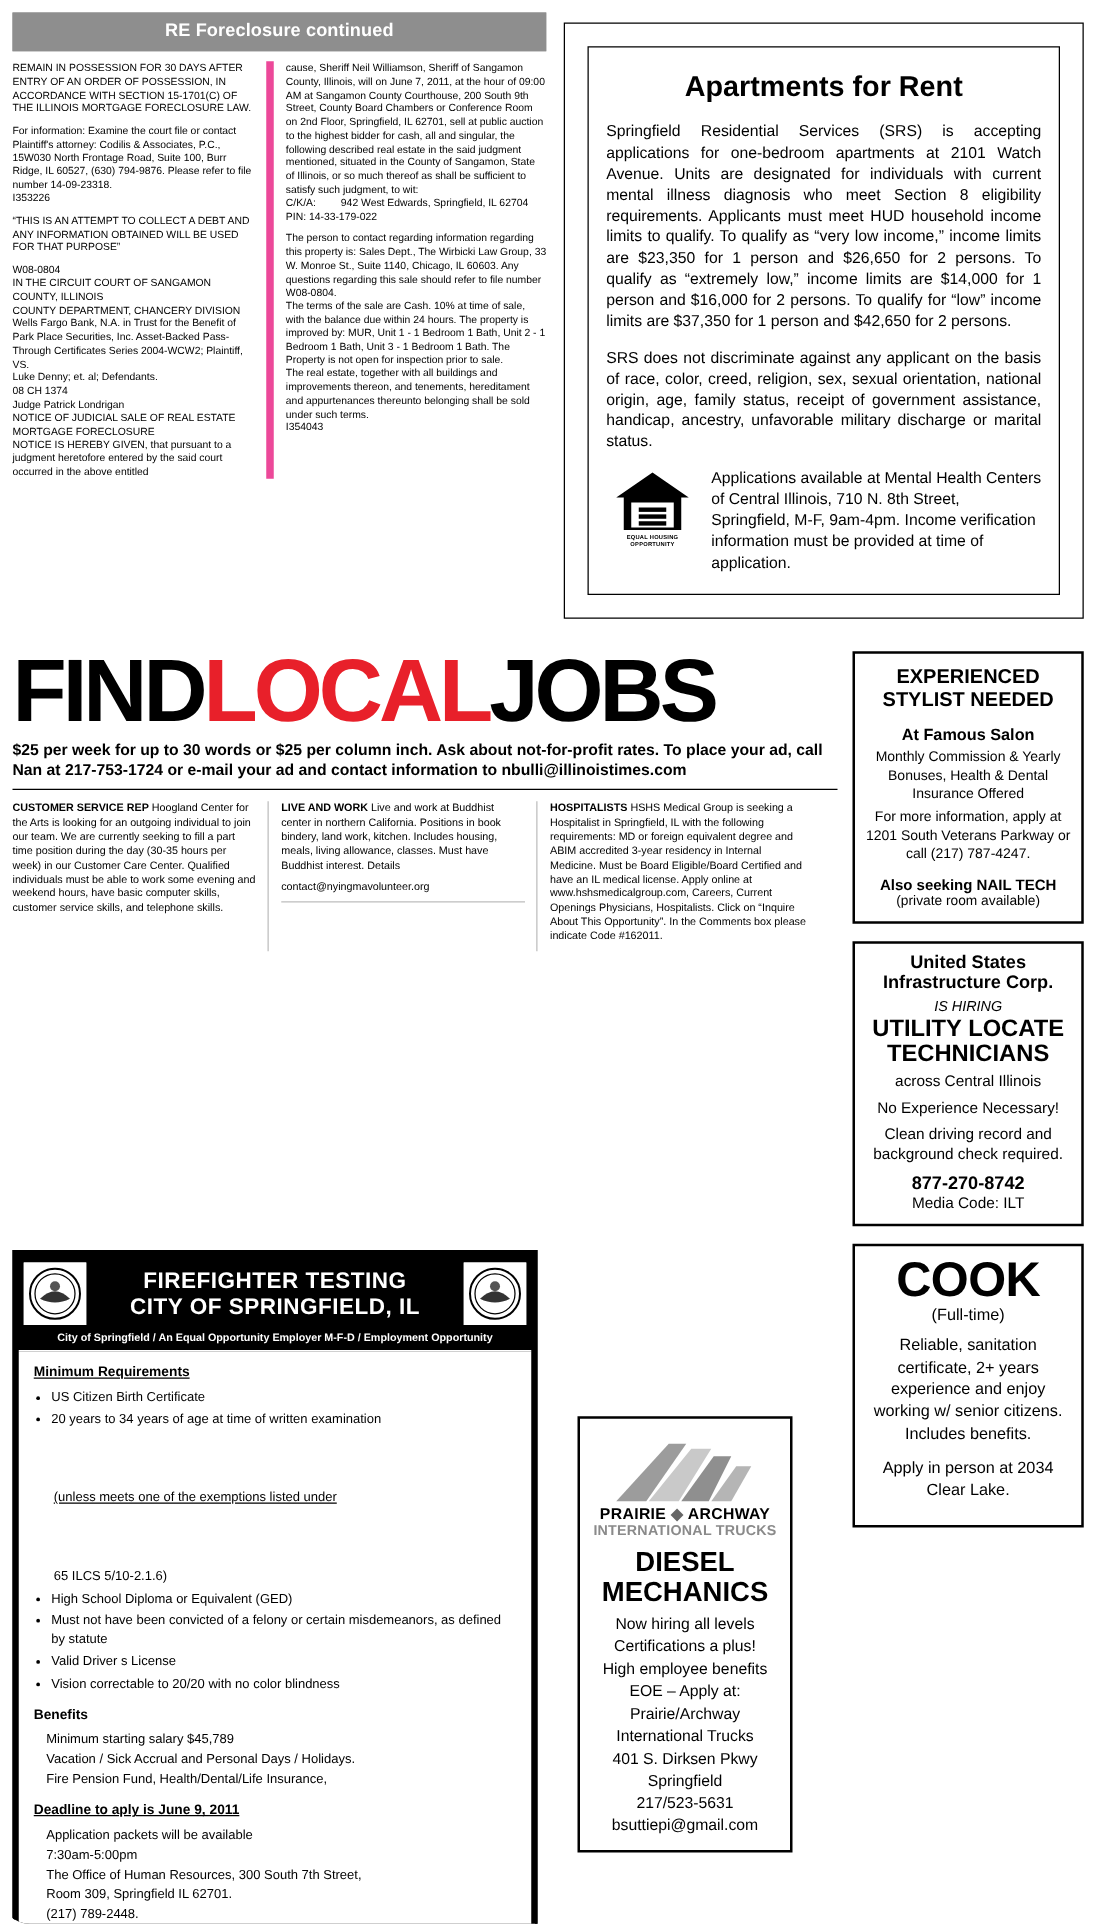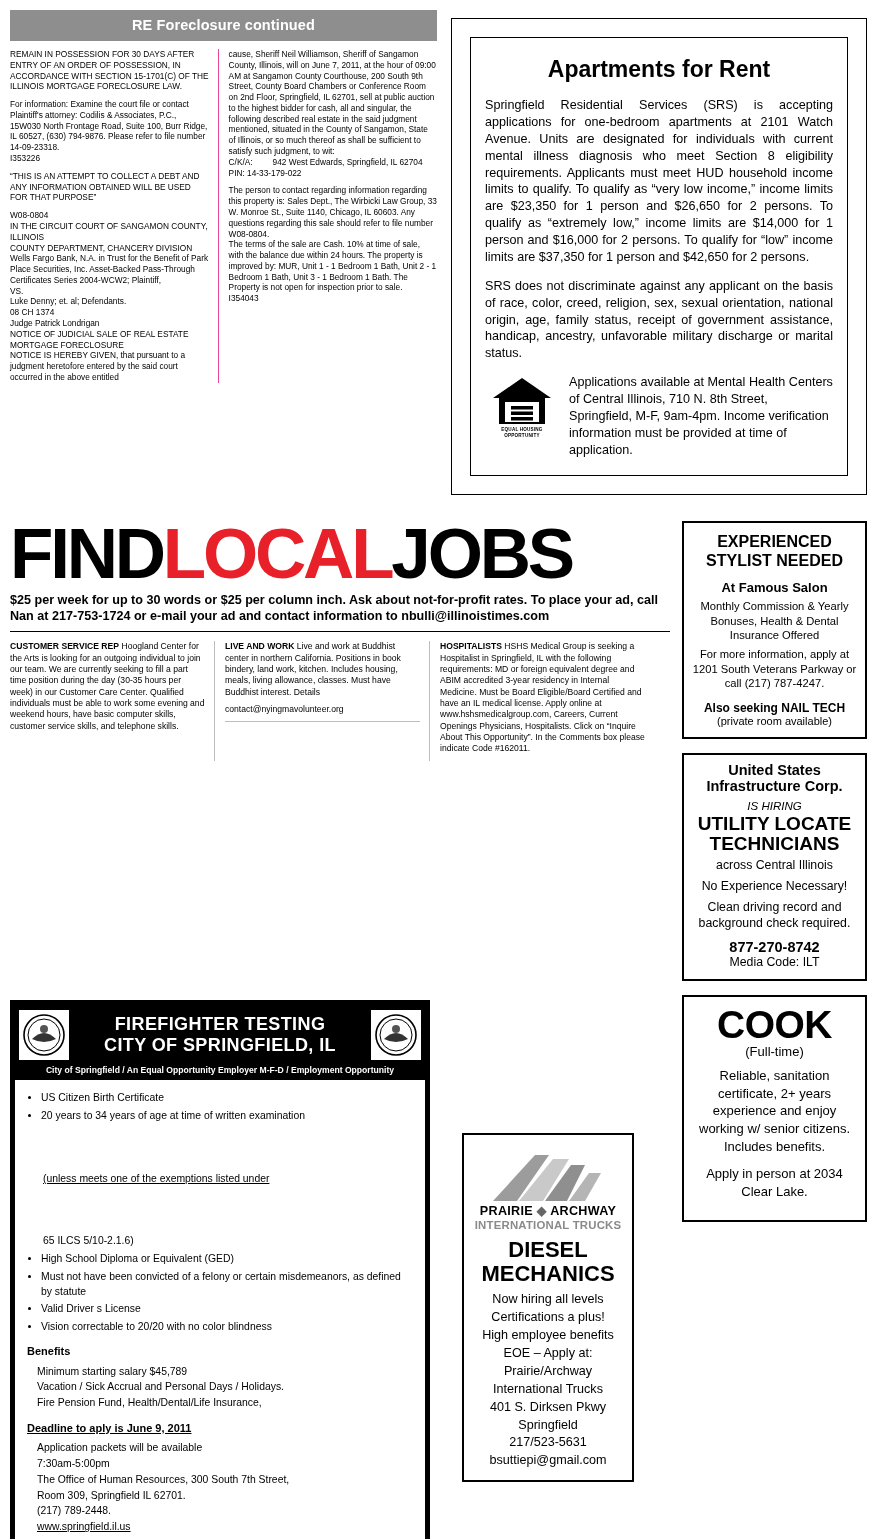--- a/index.html
+++ b/index.html
@@ -4,21 +4,21 @@
 <style>
   * { box-sizing: border-box; }
   html, body { margin:0; padding:0; }
   body {
     width: 877px;
     font-family: "Liberation Sans", sans-serif;
     background: #ffffff;
     color: #000000;
     -webkit-font-smoothing: antialiased;
   }
-  .page { position: relative; width: 877px; height: 1539px; overflow: hidden; }
+  .page { position: relative; width: 877px; height: 1539px; overflow: hidden; border-radius: 24px; }
 
   
   .top { display: flex; gap: 14px; padding: 10px 10px 0 10px; }
   .col-left { width: 428px; }
   .col-right { width: 417px; }
 
   .section-head {
     background: #8e8e8e;
     color: #ffffff;
     text-align: center;
@@ -34,21 +34,21 @@
     display: flex;
     gap: 10px;
     margin-top: 8px;
   }
   .twocol .cc {
     width: 50%;
     font-size: 8.3px;
     line-height: 1.30;
     text-align: left;
   }
-  .twocol .cc.first { border-right: 1px solid #ec4899; padding-right: 9px; width: 50%; }
+  .twocol .cc.first { border-right: 6px solid #ec4899; padding-right: 9px; width: 50%; }
   .legal p { margin: 0 0 0 0; }
   .legal .blk { margin-bottom: 7px; }
   .legal .tight { margin: 0; }
   .ckka { display: flex; }
   .ckka .lbl { width: 44px; flex: none; }
 
   
   .rent-wrap { margin-top: 8px; border: 1.5px solid #000; padding: 18px; }
   .rent-inner { border: 1px solid #000; padding: 14px 14px 16px 14px; }
   .rent-title {
@@ -183,20 +183,21 @@
         </div>
         <div class="cc legal">
           <p class="tight">cause, Sheriff Neil Williamson, Sheriff of Sangamon County, Illinois, will on June 7, 2011, at the hour of 09:00 AM at Sangamon County Courthouse, 200 South 9th Street, County Board Chambers or Conference Room on 2nd Floor, Springfield, IL 62701, sell at public auction to the highest bidder for cash, all and singular, the following described real estate in the said judgment mentioned, situated in the County of Sangamon, State of Illinois, or so much thereof as shall be sufficient to satisfy such judgment, to wit:</p>
           <div class="ckka">
             <span class="lbl">C/K/A:</span>
             <span>942 West Edwards, Springfield, IL 62704</span>
           </div>
           <p class="blk">PIN: 14-33-179-022</p>
           <p class="tight">The person to contact regarding information regarding this property is:  Sales Dept., The Wirbicki Law Group, 33 W. Monroe St., Suite 1140, Chicago, IL 60603.  Any questions regarding this sale should refer to file number W08-0804.</p>
           <p class="tight">The terms of the sale are Cash.  10% at time of sale, with the balance due within 24 hours.  The property is improved by: MUR, Unit 1 - 1 Bedroom 1 Bath, Unit 2 - 1 Bedroom 1 Bath, Unit 3 - 1 Bedroom 1 Bath.  The Property is not open for inspection prior to sale.</p>
+          <p class="tight">The real estate, together with all buildings and improvements thereon, and tenements, hereditament and appurtenances thereunto belonging shall be sold under such terms.</p>
           <p class="tight">I354043</p>
         </div>
       </div>
     </div>
 
     <div class="col-right">
 
       <div class="rent-wrap">
         <div class="rent-inner">
           <div class="rent-title">Apartments for Rent</div>
@@ -301,20 +302,21 @@
         <svg width="44" height="44" viewBox="0 0 44 44">
           <circle cx="22" cy="22" r="20" fill="none" stroke="#000" stroke-width="1.6"></circle>
           <circle cx="22" cy="22" r="16" fill="none" stroke="#000" stroke-width="1"></circle>
           <path d="M10 26 q12 -12 24 0 q-12 6 -24 0z" fill="#333"></path>
           <circle cx="22" cy="16" r="4" fill="#555"></circle>
         </svg>
       </div>
     </div>
     <div class="ff-eo">City of Springfield / An Equal Opportunity Employer M-F-D / Employment Opportunity</div>
     <div class="ff-body">
+      <h4>Minimum Requirements</h4>
       <ul>
         <li>US Citizen Birth Certificate</li>
         <li>
           <span>20 years to 34 years of age at time of written examination</span>
           <div class="u sub">(unless meets one of the exemptions listed under</div>
           <div class="sub">65 ILCS 5/10-2.1.6)</div>
         </li>
         <li>High School Diploma or Equivalent (GED)</li>
         <li>Must not have been convicted of a felony or certain misdemeanors, as defined by statute</li>
         <li>Valid Driver s License</li>

